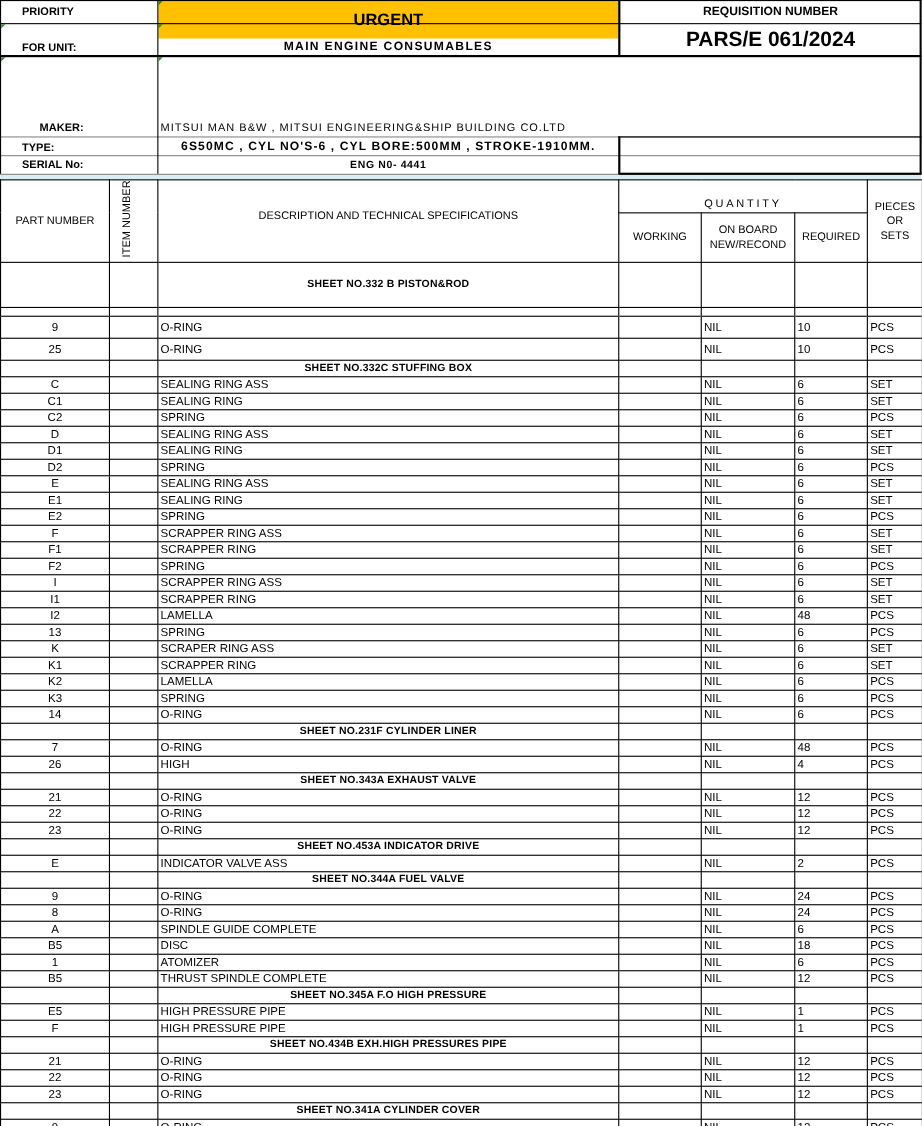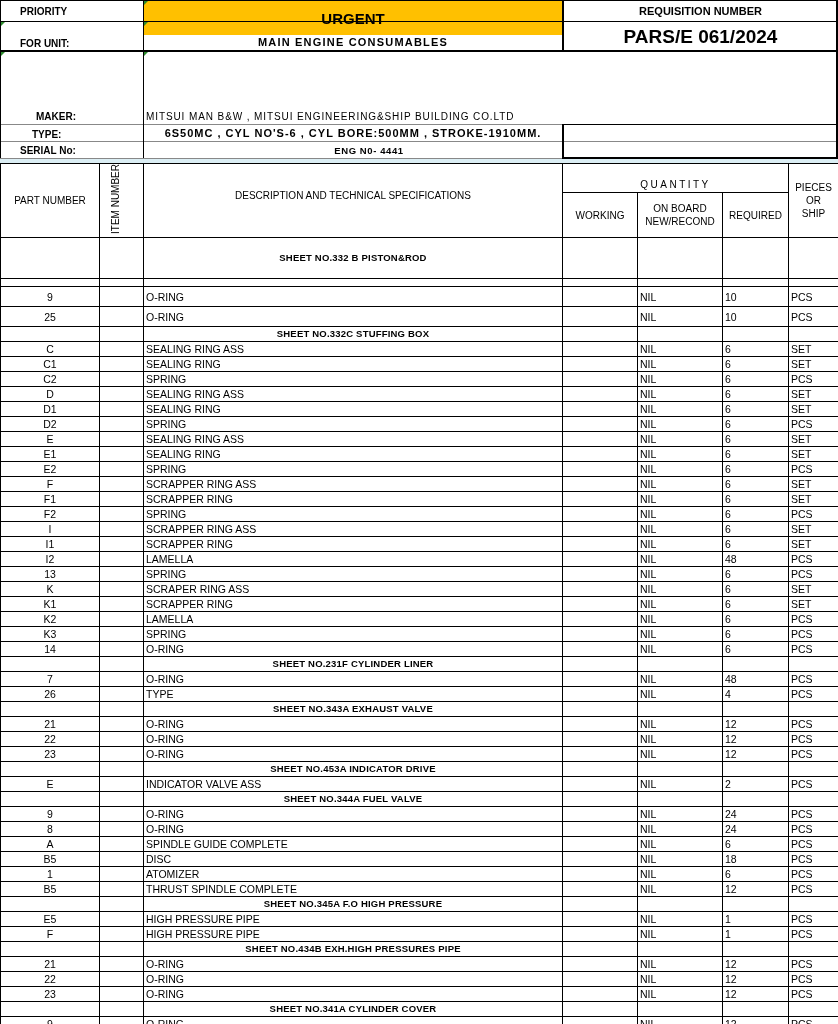--- a/index.html
+++ b/index.html
@@ -41,25 +41,25 @@
 <div class="abs urgent" style="left:144px;top:1px;width:418px;height:34px;">URGENT</div>
 <div class="abs center-txt" style="left:563px;top:0;width:275px;height:21px;font-size:11px;font-weight:bold;">REQUISITION NUMBER</div>
 
 <div class="abs hdr-lbl" style="left:0;top:22px;width:143px;height:29px;">FOR UNIT:</div>
 <div class="abs center-txt spaced" style="left:144px;top:32px;width:418px;height:19px;">MAIN ENGINE CONSUMABLES</div>
 <div class="abs center-txt" style="left:563px;top:22px;width:275px;height:29px;font-size:19px;font-weight:bold;">PARS/E 061/2024</div>
 
 <div class="abs hdr-lbl" style="left:0;top:51px;width:143px;height:73px;margin-left:16px;">MAKER:</div>
 <div class="abs" style="left:146px;top:111px;width:560px;height:13px;font-size:10px;font-weight:normal;letter-spacing:0.9px;white-space:nowrap;">MITSUI MAN B&amp;W , MITSUI ENGINEERING&amp;SHIP BUILDING CO.LTD</div>
 
-<div class="abs hdr-lbl" style="left:12px;top:124px;width:143px;height:18px;">TYPE:</div>
+<div class="abs hdr-lbl" style="left:0;top:124px;width:143px;height:18px;">TYPE:</div>
 <div class="abs center-txt" style="left:144px;top:124px;width:418px;height:18px;font-size:11px;font-weight:bold;letter-spacing:1px;white-space:nowrap;">6S50MC , CYL NO'S-6 , CYL BORE:500MM , STROKE-1910MM.</div>
 
 <div class="abs hdr-lbl" style="left:0;top:142px;width:143px;height:16px;">SERIAL No:</div>
-<div class="abs center-txt" style="left:160px;top:142px;width:418px;height:16px;font-size:9.5px;font-weight:bold;letter-spacing:0.6px;">ENG N0- 4441</div>
+<div class="abs center-txt" style="left:144px;top:142px;width:418px;height:16px;font-size:9.5px;font-weight:bold;letter-spacing:0.6px;">ENG N0- 4441</div>
 
 <div class="abs band" style="left:0;top:158px;width:838px;height:5px;"></div>
 
 <div class="line-h" style="left:0;top:0;width:838px;"></div>
 <div class="line-h" style="left:0;top:21px;width:838px;"></div>
 <div class="line-h thick" style="left:0;top:50px;width:838px;"></div>
 <div class="line-h grey" style="left:0;top:124px;width:838px;"></div>
 <div class="line-h" style="left:562px;top:124px;width:276px;"></div>
 <div class="line-h grey" style="left:0;top:141px;width:838px;"></div>
 <div class="line-h thick" style="left:562px;top:157px;width:276px;"></div>
@@ -87,21 +87,21 @@
   </colgroup>
   <thead>
     <tr style="height:27px;">
       <th rowspan="2">PART NUMBER</th>
       <th rowspan="2"><span class="vert" style="white-space:normal;width:24px;">ITEM NUMBER</span></th>
       <th rowspan="2" style="vertical-align:middle;padding-bottom:10px;">DESCRIPTION AND TECHNICAL SPECIFICATIONS</th>
       <th colspan="3" class="qty-title" style="vertical-align:bottom;padding-bottom:1px;">QUANTITY</th>
       <th rowspan="2">
         <div>PIECES</div>
         <div>OR</div>
-        <div>SHIP</div>
+        <div>SETS</div>
       </th>
     </tr>
     <tr style="height:41px;">
       <th>WORKING</th>
       <th>
         <div>ON BOARD</div>
         <div>NEW/RECOND</div>
       </th>
       <th>REQUIRED</th>
     </tr>
@@ -355,21 +355,21 @@
         <td class="c"></td>
         <td class="l desc">O-RING</td>
         <td class="c"></td>
         <td class="l onb">NIL</td>
         <td class="l req">48</td>
         <td class="l unit">PCS</td>
       </tr>
       <tr class="item">
         <td class="c">26</td>
         <td class="c"></td>
-        <td class="l desc">TYPE</td>
+        <td class="l desc">HIGH</td>
         <td class="c"></td>
         <td class="l onb">NIL</td>
         <td class="l req">4</td>
         <td class="l unit">PCS</td>
       </tr>
       <tr class="sheet">
         <td></td>
         <td></td>
         <td class="desc">SHEET NO.343A EXHAUST VALVE</td>
         <td></td>

